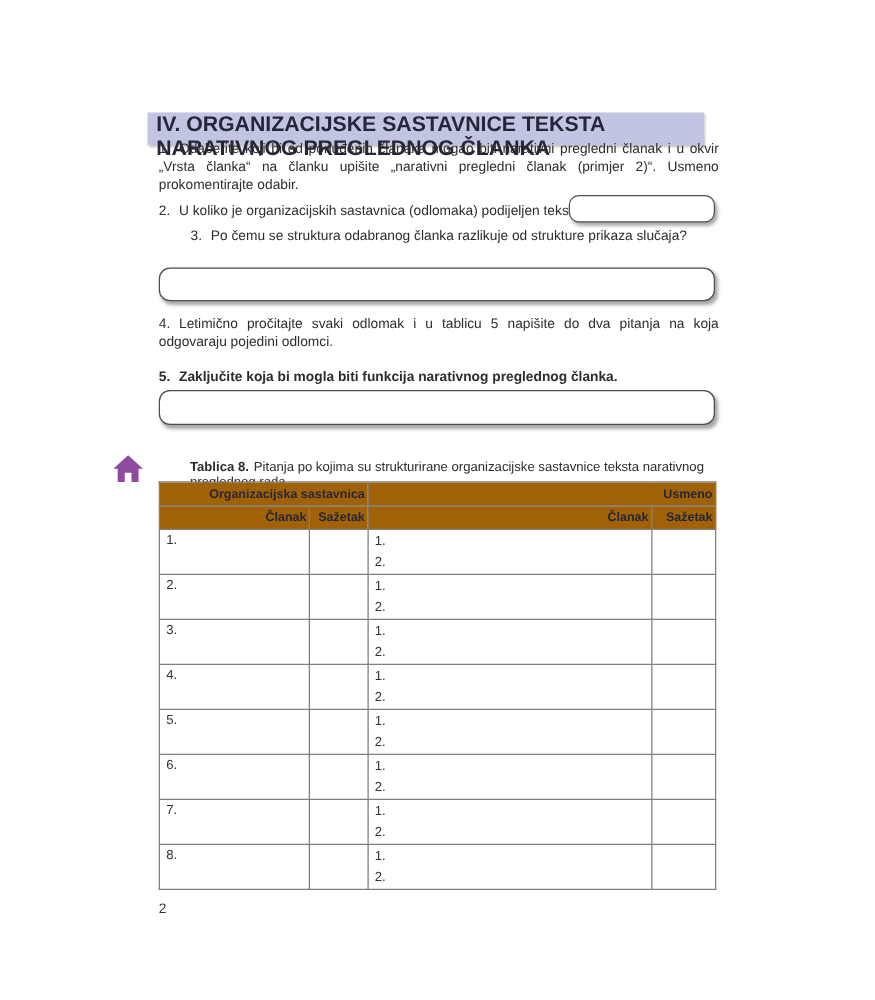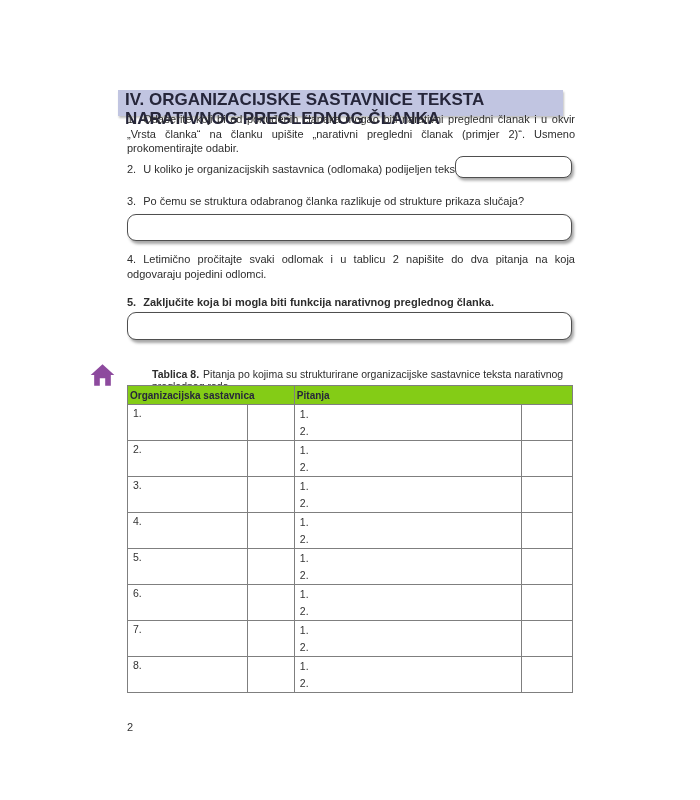--- a/index.html
+++ b/index.html
@@ -27,21 +27,21 @@
 
   
   .question {
     font-size: 11px;
     line-height: 14.5px;
     color: #2d2d2d;
   }
   .qnum { margin-right: 7px; }
   #q1 { left: 127px; top: 112px; width: 448px; text-align: justify; }
   #q2 { left: 127px; top: 162px; width: 460px; white-space: nowrap; }
-  #q3-label { left: 127px; top: 194px; width: 448px; }
+  #q3-label { left: 127px; top: 182px; width: 448px; text-align: center; }
   #q4 { left: 127px; top: 252px; width: 448px; text-align: justify; }
   #q5-label { left: 127px; top: 295px; width: 448px; font-weight: bold; }
 
   
   .answer-box {
     background: #ffffff;
     border: 1px solid #4f4f4f;
     border-radius: 9px;
     box-shadow: 2px 2.5px 3px rgba(0,0,0,0.35);
     font-size: 11px;
@@ -68,27 +68,27 @@
   #worksheet-table {
     left: 127px; top: 385px;
     width: 446px;
     border-collapse: collapse;
     table-layout: fixed;
   }
   #worksheet-table th, #worksheet-table td {
     border: 1px solid #7f7f7f;
   }
   #worksheet-table th {
-    background: #84cc16;
+    background: #a16207;
     font-size: 10px;
     font-weight: bold;
     color: #26263a;
     height: 16px;
     padding: 1px 2px;
-    text-align: left;
+    text-align: right;
   }
   #worksheet-table td {
     font-size: 10.5px;
     color: #333333;
     vertical-align: top;
     padding: 2px 5px;
     background: #ffffff;
   }
   #worksheet-table tr.data-row { height: 34px; }
   .col1 { width: 27%; }
@@ -107,21 +107,21 @@
 <div class="abs" id="section-header">IV. ORGANIZACIJSKE SASTAVNICE TEKSTA NARATIVNOG PREGLEDNOG ČLANKA</div>
 
 <div class="abs question" id="q1"><span class="qnum">1.</span><span>Odaberite koji bi od ponuđenih članaka mogao biti narativni pregledni članak i u okvir „Vrsta članka“ na članku upišite „narativni pregledni članak (primjer 2)“. Usmeno prokomentirajte odabir.</span></div>
 
 <div class="abs question" id="q2"><span class="qnum">2.</span><span>U koliko je organizacijskih sastavnica (odlomaka) podijeljen tekst članka?</span></div>
 <div class="abs answer-box" id="q2-box"></div>
 
 <div class="abs question" id="q3-label"><span class="qnum">3.</span><span>Po čemu se struktura odabranog članka razlikuje od strukture prikaza slučaja?</span></div>
 <div class="abs answer-box" id="q3-box"></div>
 
-<div class="abs question" id="q4"><span class="qnum">4.</span><span>Letimično pročitajte svaki odlomak i u tablicu 2 napišite do dva pitanja na koja odgovaraju pojedini odlomci.</span></div>
+<div class="abs question" id="q4"><span class="qnum">4.</span><span>Letimično pročitajte svaki odlomak i u tablicu 5 napišite do dva pitanja na koja odgovaraju pojedini odlomci.</span></div>
 
 <div class="abs question" id="q5-label"><span class="qnum">5.</span><span>Zaključite koja bi mogla biti funkcija narativnog preglednog članka.</span></div>
 <div class="abs answer-box" id="q5-box"></div>
 
 <div class="abs" id="home-icon">
   <svg viewBox="0 0 24 24" aria-hidden="true">
     <path d="M12 2 L1.5 11.5 L4.6 11.5 L4.6 21 L9.6 21 L9.6 14.4 L14.4 14.4 L14.4 21 L19.4 21 L19.4 11.5 L22.5 11.5 Z" fill="#8d4a9e"></path>
   </svg>
 </div>
 
@@ -130,21 +130,27 @@
 <table class="abs" id="worksheet-table">
   <colgroup>
     <col class="col1">
       <col class="col2">
       <col class="col3">
       <col class="col4">
   </colgroup>
   <thead>
     <tr>
       <th colspan="2">Organizacijska sastavnica</th>
-      <th colspan="2">Pitanja</th>
+      <th colspan="2">Usmeno</th>
+    </tr>
+    <tr>
+      <th>Članak</th>
+      <th>Sažetak</th>
+      <th>Članak</th>
+      <th>Sažetak</th>
     </tr>
   </thead>
   <tbody>
     <tr class="data-row">
       <td>1.</td>
       <td></td>
       <td>
           <div class="q-line">1.</div>
           <div class="q-line q-line2">2.</div>
         </td>

